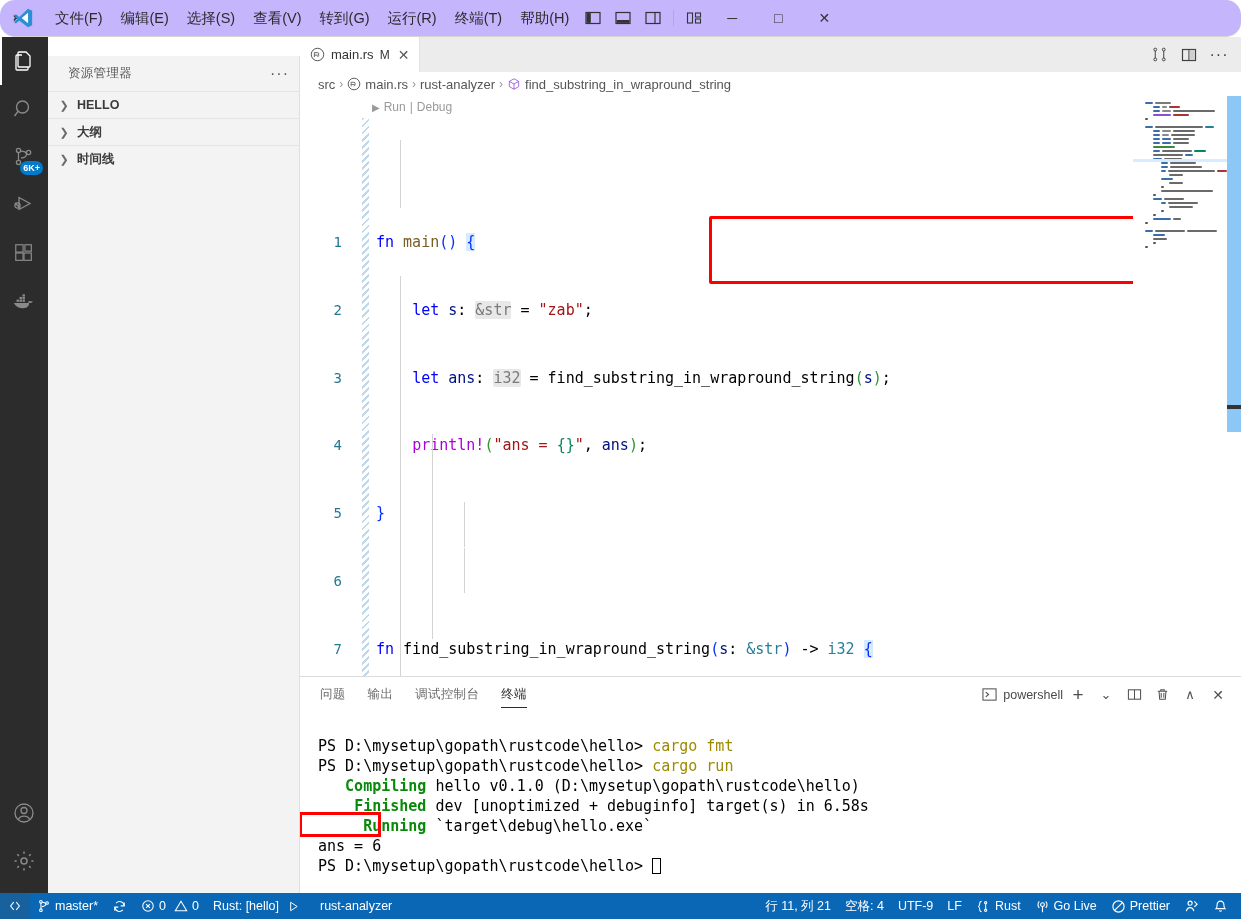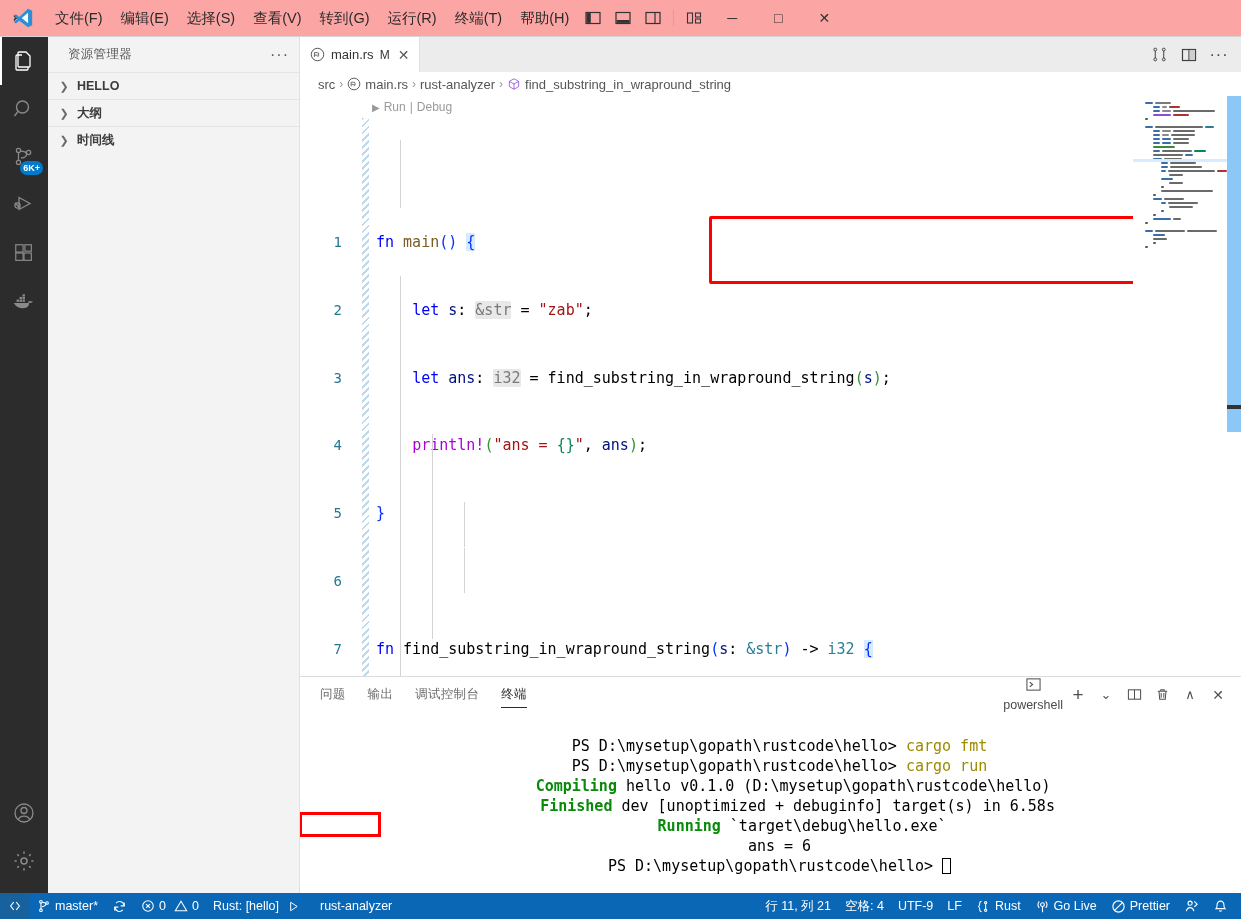--- a/index.html
+++ b/index.html
@@ -8,23 +8,24 @@
     overflow: hidden;
     background: #ffffff;
     font-family: "Liberation Sans", sans-serif;
     font-size: 13px;
     color: #333333;
   }
   #app { position: relative; width: 1241px; height: 919px; display: flex; flex-direction: column; }
 
   
   .titlebar {
-    height: 40px; background: #fca5a5; color: #333333;
+    height: 40px; background: #c4b5fd; color: #333333;
     display: flex; align-items: center; flex: 0 0 36px;
     border-bottom: 1px solid #d4d4d4;
+    border-radius: 15px;
   }
   .vscode-logo { width: 46px; height: 36px; display:flex; align-items:center; justify-content:center; }
   .menu-items { display: flex; align-items: center; height: 36px; }
   .menu-item {
     padding: 0 9px; height: 36px; line-height: 36px;
     font-size: 14.5px; color: #2b2b2b; cursor: default; white-space: nowrap;
   }
   .title-center { flex: 1; text-align: center; font-size: 13.5px; color: #3c3c3c; }
   .title-right { display: flex; align-items: center; height: 36px; }
   .layout-btn {
@@ -57,21 +58,21 @@
   .badge {
     position: absolute; right: 5px; bottom: 6px;
     background: #007acc; color: #fff; border-radius: 9px;
     font-size: 9px; line-height: 14px; height: 14px; min-width: 22px;
     text-align: center; padding: 0 3px; font-weight: bold;
   }
 
   
   .sidebar {
     width: 252px; flex: 0 0 252px; background: #f3f3f3;
-    display: flex; flex-direction: column; border-right: 1px solid #e0e0e0;
+    display: flex; flex-direction: column; border-right: 1px solid #e0e0e0; margin-top: 19px;
   }
   .sb-header {
     height: 35px; display: flex; align-items: center; justify-content: space-between;
     padding: 0 10px 0 20px; font-size: 12.5px; color: #5a5a5a; letter-spacing: .3px;
   }
   .sb-dots { color: #5a5a5a; font-size: 16px; letter-spacing: 1px; cursor:pointer; }
   .sb-section {
     height: 27px; display: flex; align-items: center; gap: 5px;
     padding-left: 8px; font-size: 12.5px; font-weight: bold; color: #3b3b3b;
     border-top: 1px solid #e4e4e4; cursor: pointer;
@@ -174,28 +175,27 @@
   .panel-head { height: 35px; display:flex; align-items:center; flex:0 0 35px; padding-left:20px; }
   .ptab {
     font-size: 12.5px; color: #6a6a6a; margin-right: 22px; height:35px; line-height:35px;
     cursor:pointer; position:relative; letter-spacing:.3px;
   }
   .ptab.active { color:#2b2b2b; }
   .ptab.active::after {
     content:''; position:absolute; left:0; right:0; bottom:4px; height:1px; background:#2b2b2b;
   }
   .panel-head-right { margin-left:auto; display:flex; align-items:center; gap:2px; padding-right:10px; }
-  .term-name { font-size:12.5px; color:#4a4a4a; display:flex; align-items:center; gap:6px; cursor:pointer;flex-direction:column; }
+  .term-name { font-size:12.5px; color:#4a4a4a; display:flex; align-items:center; gap:6px; cursor:pointer; }
   .ph-btn { width:26px; height:35px; display:flex; align-items:center; justify-content:center; color:#505050; cursor:pointer; }
 
   .terminal {
     flex:1; padding: 4px 0 0 18px; font-family:"DejaVu Sans Mono", monospace;
     font-size: 15px; line-height: 20px; color: #000000; white-space: pre; position:relative;
     overflow:hidden;
-    text-align:center;
   }
   .t-green { color: #0a8a0a; font-weight: bold; }
   .t-yellow { color: #9c8b00; }
   .t-black { color: #000000; }
   .cursor-blk { display:inline-block; width:9px; height:16px; border:1px solid #000; vertical-align:-3px; }
   .redbox-term {
     position:absolute; border:3px solid #ff0000; pointer-events:none;
   }
 
   

